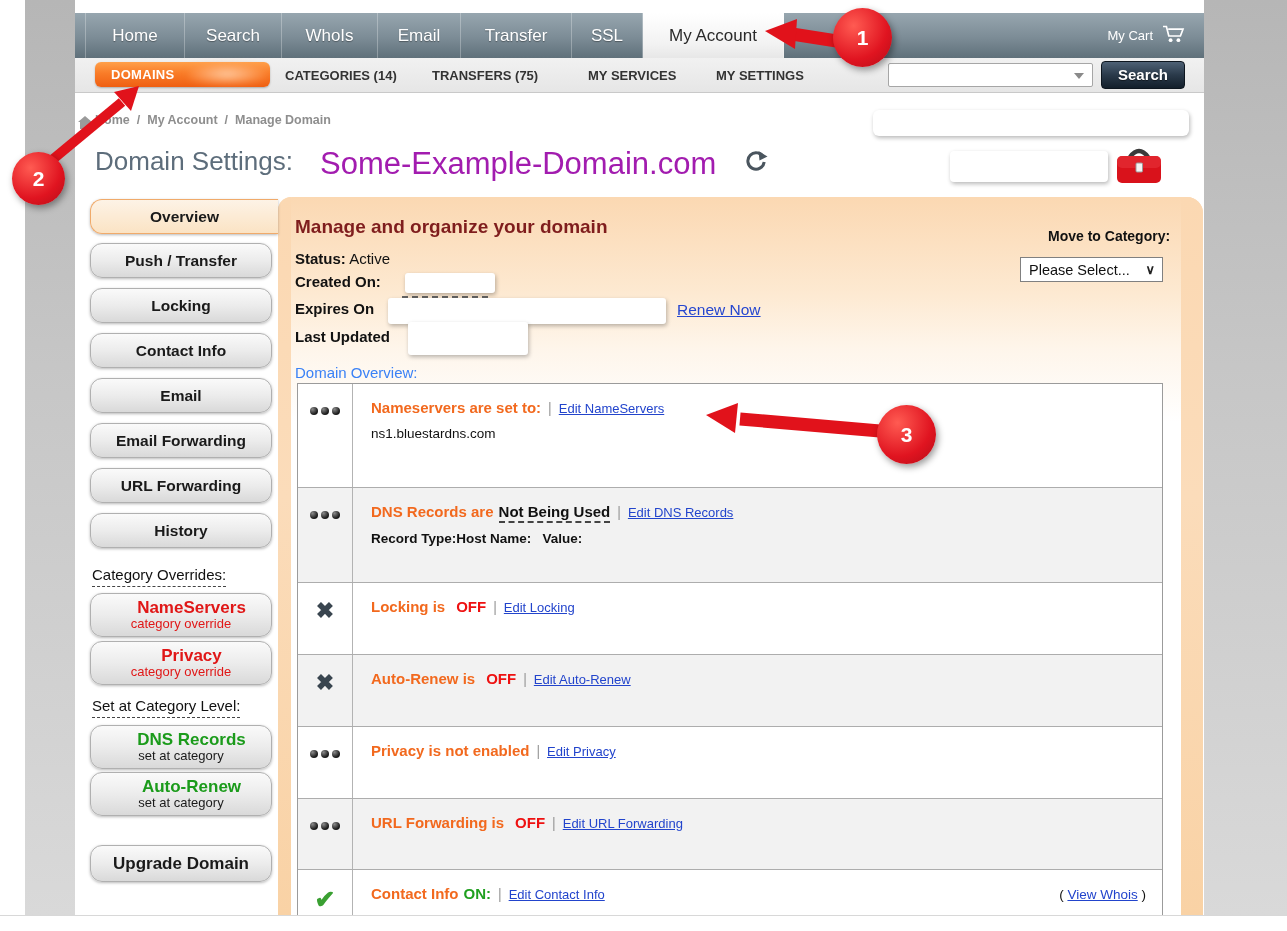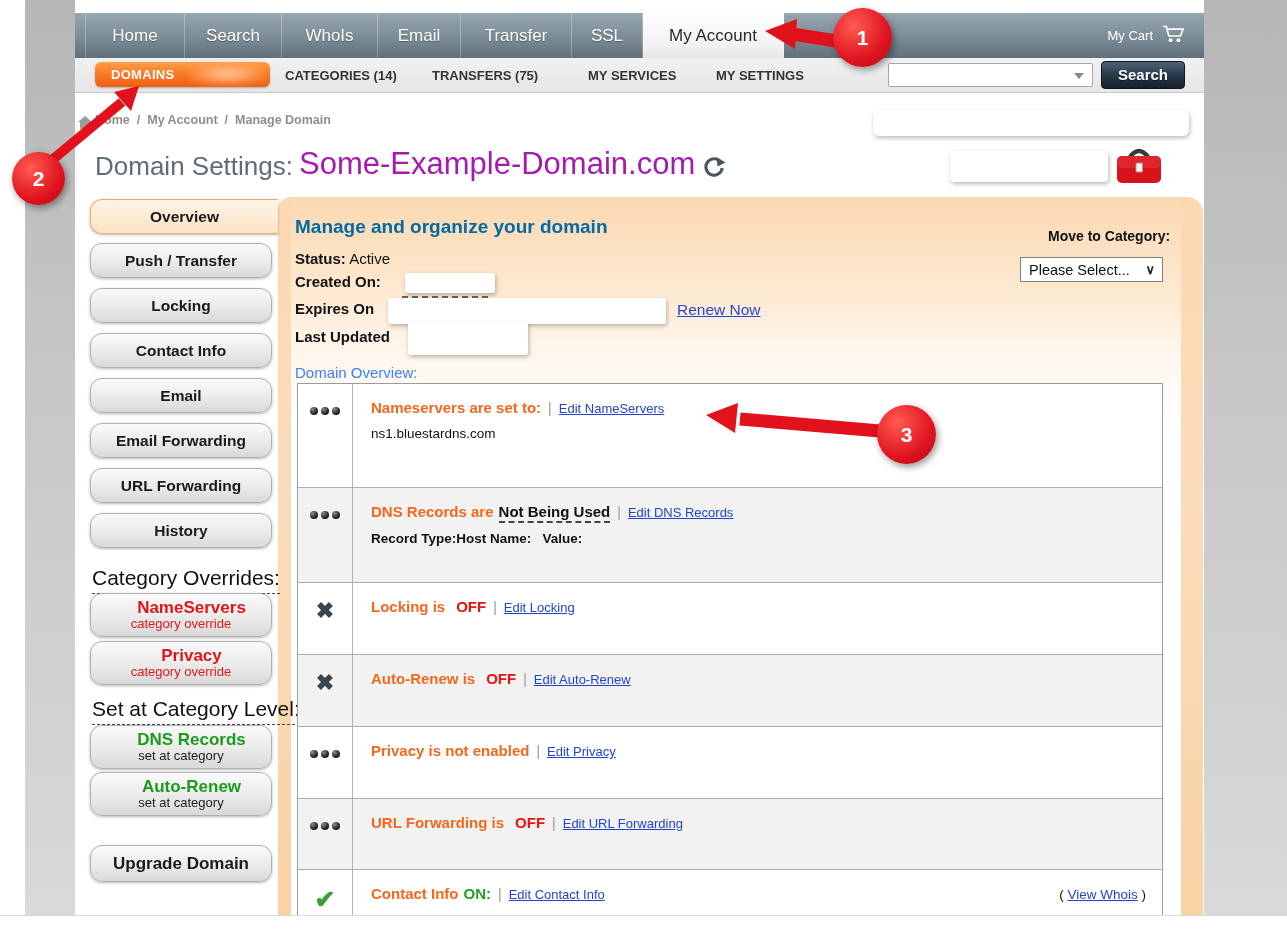--- a/index.html
+++ b/index.html
@@ -26,21 +26,21 @@
   .subnav-item{top:10px;font-size:13px;font-weight:bold;color:#333;cursor:pointer;}
   .snav-search-input{left:813px;top:5px;width:205px;height:24px;background:#fff;border:1px solid #a6a6a6;border-radius:2px;box-sizing:border-box;}
   .snav-search-caret{position:absolute;right:8px;top:9px;width:0;height:0;border-left:5px solid transparent;border-right:5px solid transparent;border-top:6px solid #8a8a8a;}
   .search-btn{left:1026px;top:3px;width:84px;height:28px;background:linear-gradient(180deg,#4e6175 0%,#2a3a4a 50%,#131f2b 100%);border:1px solid #0d161f;border-radius:4px;color:#fff;font-weight:bold;font-size:15px;text-align:center;line-height:26px;text-shadow:0 1px 1px rgba(0,0,0,.5);cursor:pointer;box-sizing:border-box;}
 
   
   .breadcrumb{left:95px;top:113px;font-size:12.5px;font-weight:bold;color:#8e8e8e;display:flex;gap:7px;}
   .crumb{cursor:pointer;}
   .crumb.current{cursor:default;}
   .home-ico{left:78px;top:115px;}
-  .titlebar{left:95px;top:146px;display:flex;align-items:flex-end;gap:6px;white-space:nowrap;}
+  .titlebar{left:95px;top:146px;display:flex;align-items:flex-start;gap:27px;white-space:nowrap;}
   .title-prefix{font-size:26px;color:#5d6d7b;}
   .title-domain{font-size:31px;color:#a21caf;}
   .refresh{position:relative;top:2px;cursor:pointer;}
 
   
   .redact{background:#fff;border-radius:4px;box-shadow:1px 2px 4px rgba(0,0,0,.28);}
   .redact.r-top{left:873px;top:110px;width:316px;height:26px;border-radius:6px;}
   .redact.r-mid{left:950px;top:151px;width:158px;height:31px;}
   .redact.r-created{left:405px;top:273px;width:90px;height:20px;border-radius:3px;}
   .redact.r-expires{left:388px;top:298px;width:278px;height:26px;border-radius:3px;}
@@ -54,24 +54,24 @@
   .panel .strip.r{right:0;width:22px;border-radius:0 16px 0 0;}
 
   
   .side-btn{left:90px;width:182px;height:35px;background:linear-gradient(180deg,#fafafa 0%,#ececec 50%,#d9d9d9 100%);border:1px solid #b0b0b0;border-radius:12px;box-shadow:0 1px 3px rgba(0,0,0,.28);display:flex;align-items:center;justify-content:center;font-size:15.5px;font-weight:bold;color:#1a1a1a;box-sizing:border-box;cursor:pointer;}
   .side-btn.active{width:188px;background:linear-gradient(180deg,#fdf3e6 0%,#fbe3c4 100%);border:1px solid #f0aa6a;border-right:none;border-radius:12px 0 0 12px;z-index:3;}
   .side-btn.two{height:44px;flex-direction:column;line-height:1.05;justify-content:center;}
   .side-btn .t1{font-size:17px;font-weight:bold;padding-left:21px;}
   .side-btn .t2{font-size:13px;font-weight:normal;}
   .side-btn.red .t1,.side-btn.red .t2{color:#e01717;}
   .side-btn.green .t1{color:#1b9b1b;}
-  .side-label{left:92px;font-size:21px;color:#111;border-bottom:1px dashed #444;padding-bottom:3px;cursor:pointer;}
-
-  
-  .heading{left:295px;top:216px;font-size:19px;font-weight:bold;color:#0369a1;}
+  .side-label{left:92px;font-size:15px;color:#111;border-bottom:1px dashed #444;padding-bottom:3px;cursor:pointer;}
+
+  
+  .heading{left:295px;top:216px;font-size:19px;font-weight:bold;color:#7f1d1d;}
   .info{left:295px;font-size:15px;color:#111;}
   .info b{font-weight:bold;}
   .renew{left:677px;top:301px;font-size:15.5px;color:#2546cf;text-decoration:underline;cursor:pointer;}
   .overview-label{left:295px;top:364px;font-size:15px;color:#3b82f6;}
   .move-label{left:1020px;top:228px;font-size:14px;font-weight:bold;color:#111;margin-left:28px;}
   .cat-select{left:1020px;top:257px;width:143px;height:25px;background:#fff;border:1px solid #808080;font-size:14.5px;color:#111;line-height:24px;padding-left:8px;box-sizing:border-box;cursor:pointer;}
   .cat-select .chev{position:absolute;right:7px;top:0;font-size:13px;font-weight:bold;color:#222;}
 
   
   .otable{left:297px;top:383px;width:866px;border:1px solid #9b9b9b;background:#fff;box-sizing:border-box;}

